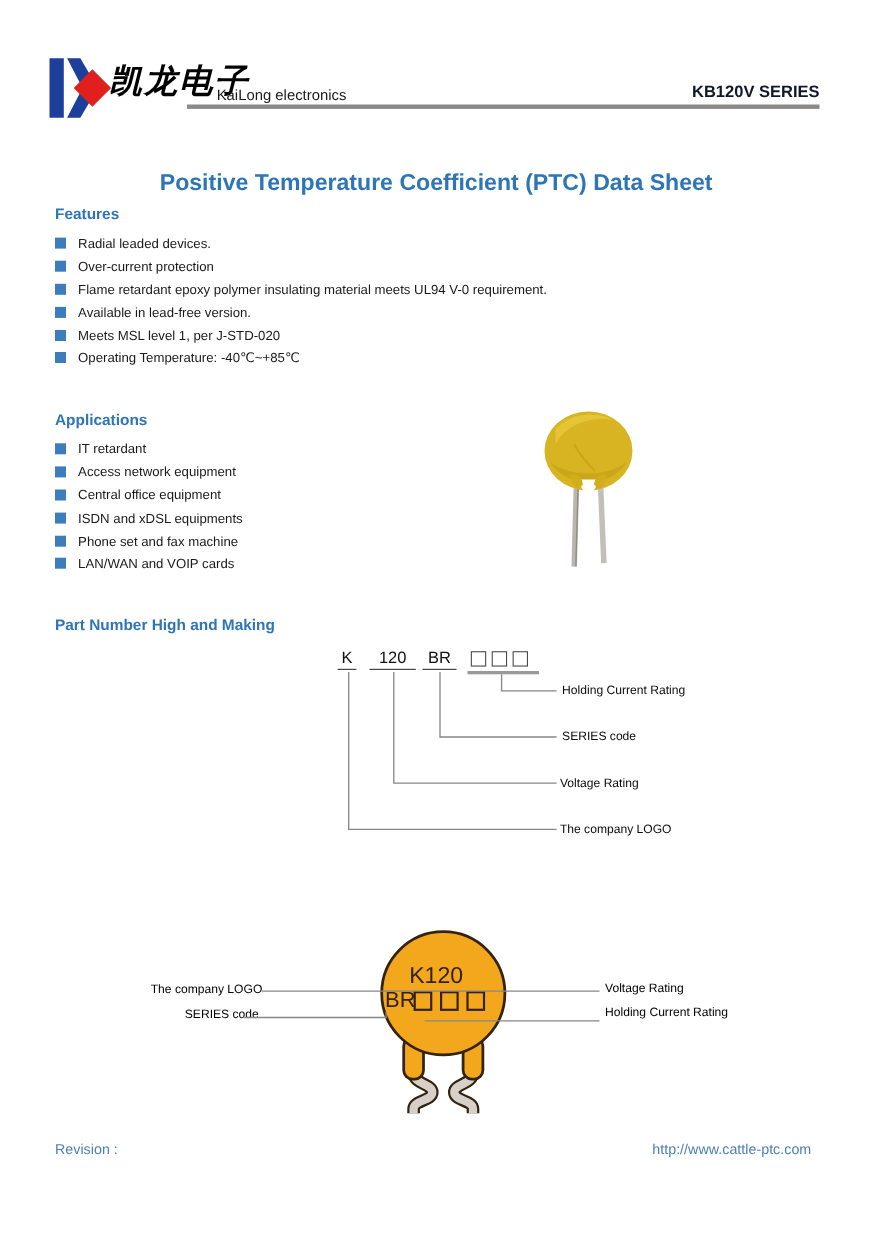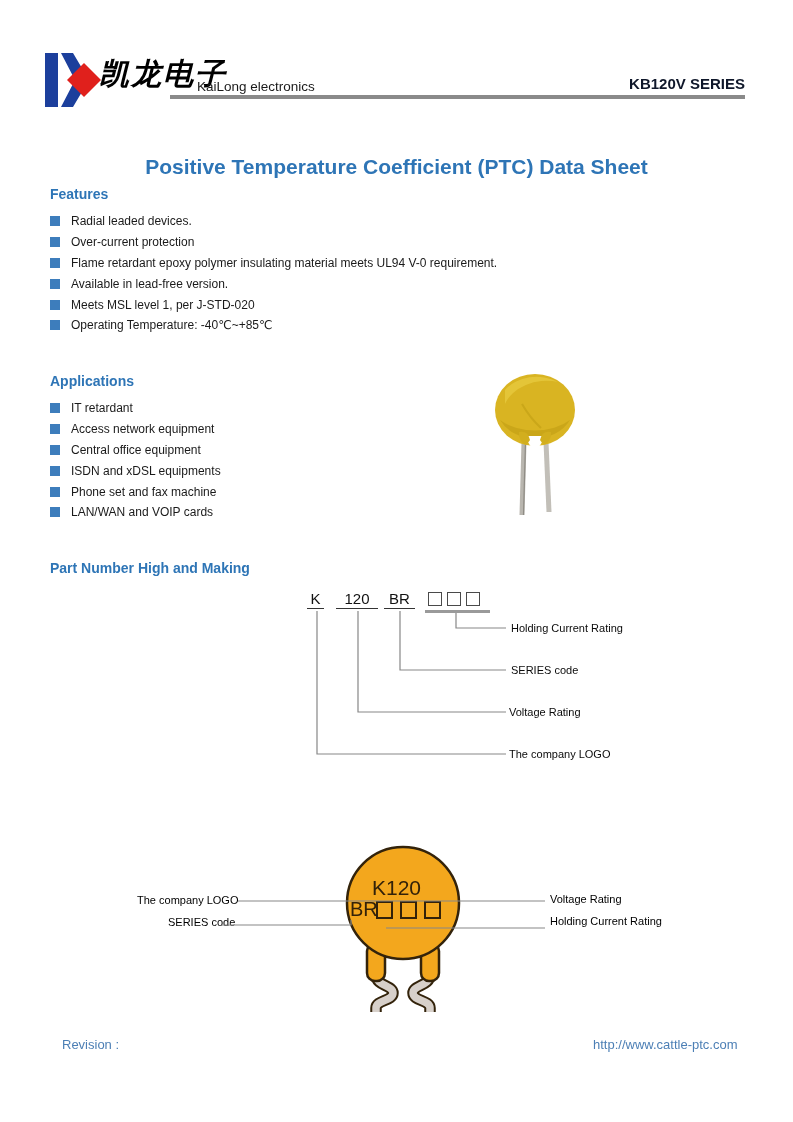--- a/index.html
+++ b/index.html
@@ -184,16 +184,16 @@
       <path d="M358,611 V712 H506"></path>
       <path d="M400,611 V670 H506"></path>
       <path d="M456,613 V628 H506"></path>
 
       <path d="M238,901 H545"></path>
       <path d="M222,925 H351 V920"></path>
       <path d="M386,928 H545"></path>
     </g>
   </svg>
 
-  <div class="abs footer-text" style="left:62px;top:1037px;">Revision :</div>
+  <div class="abs footer-text" style="left:50px;top:1037px;">Revision :</div>
   <a class="abs footer-text" style="left:545px;top:1037px;" href="#">http://www.cattle-ptc.com</a>
 
 </div>
 
 </body></html>

